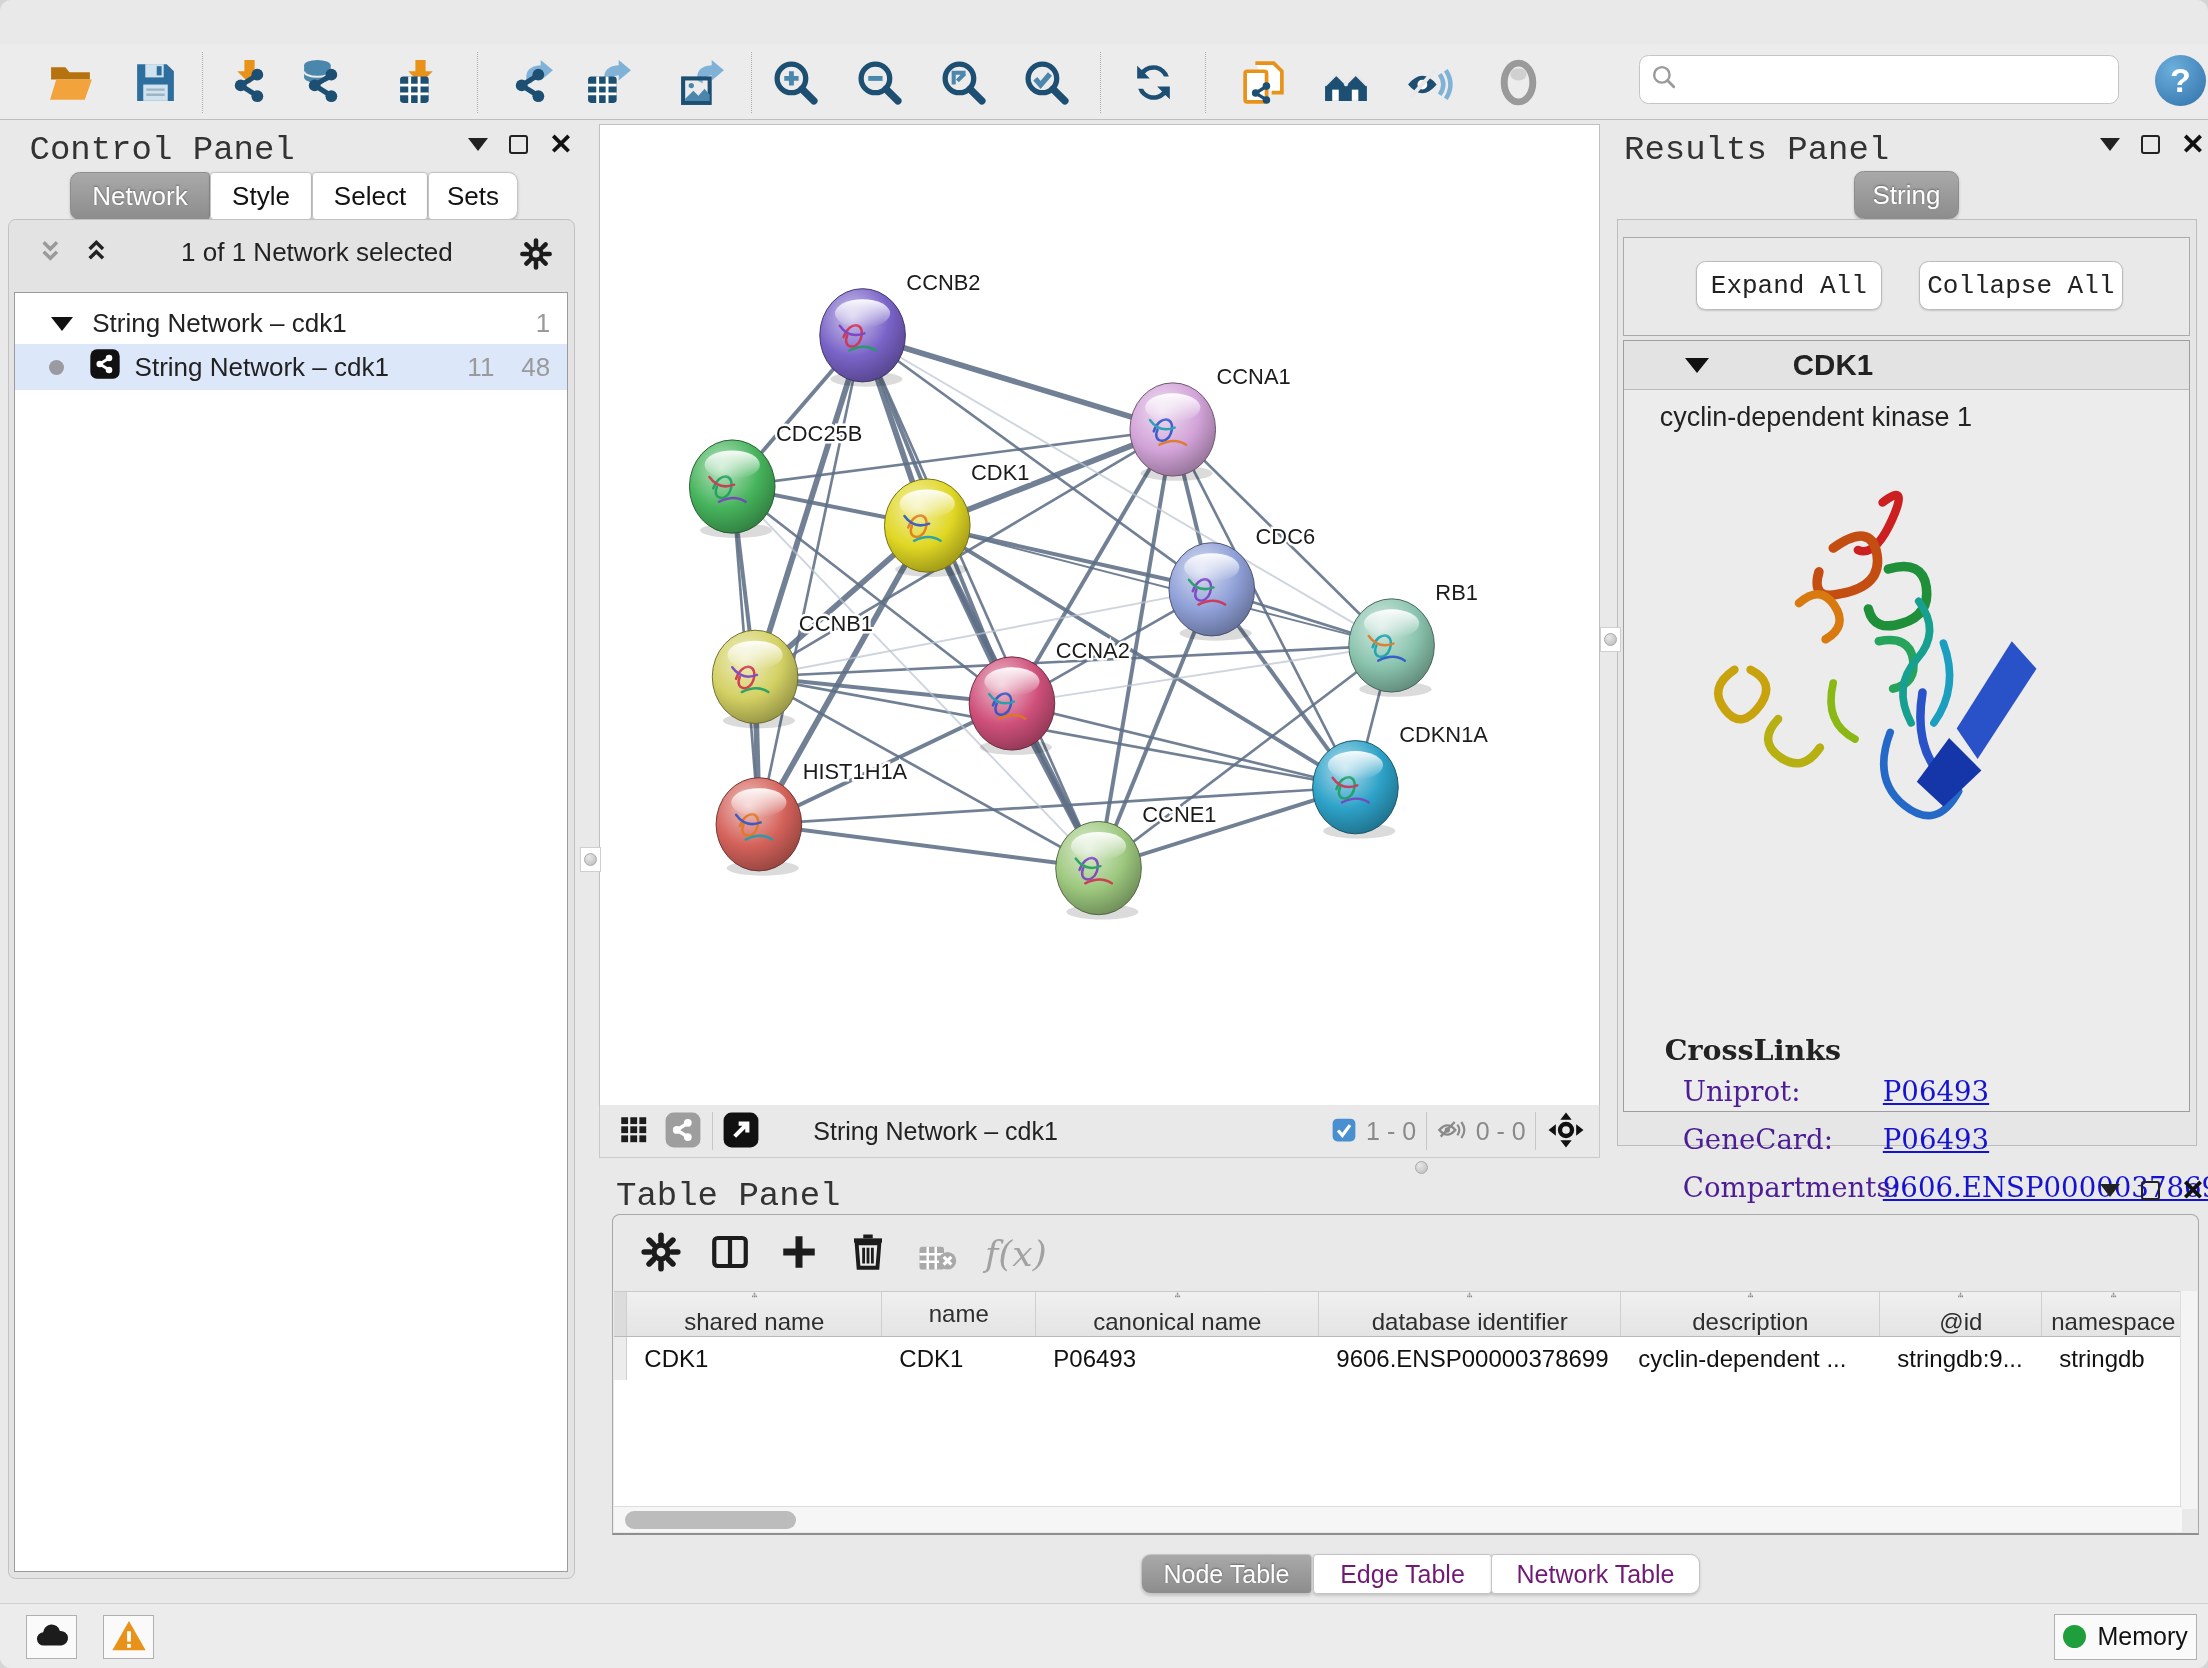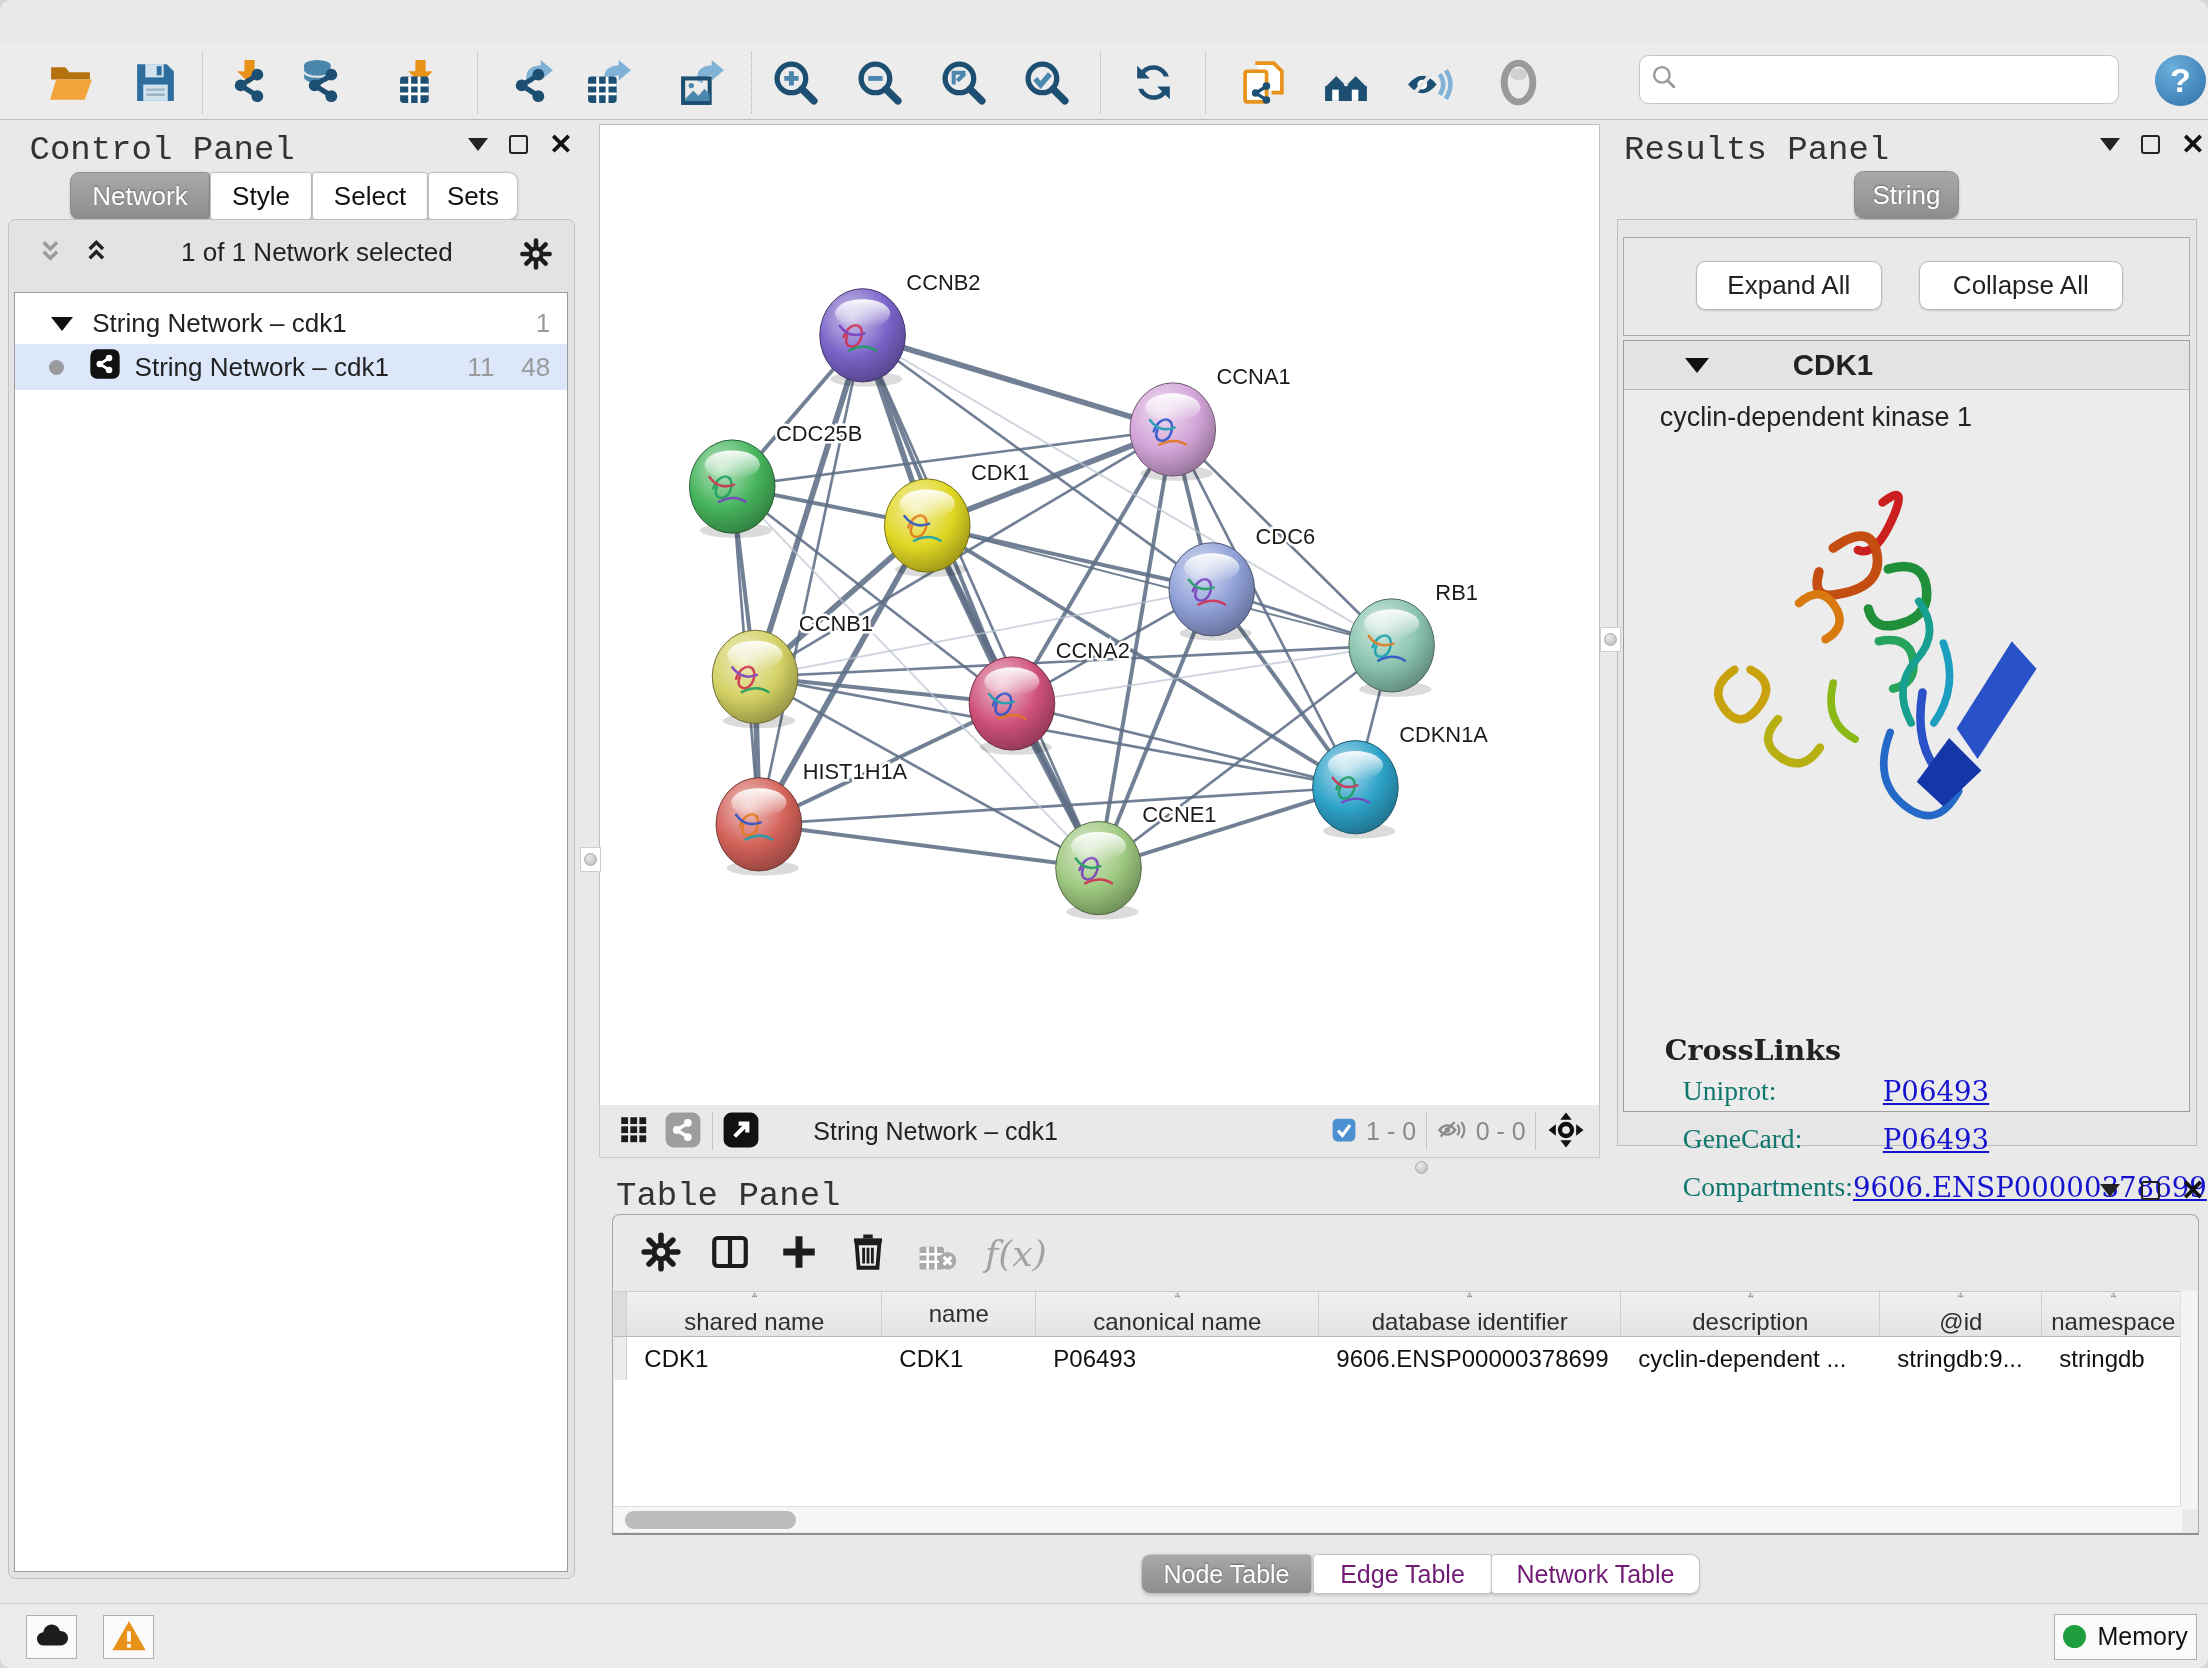--- a/index.html
+++ b/index.html
@@ -41,26 +41,26 @@
   
   .net-canvas{position:absolute;left:599px;top:124px;width:1001px;height:982px;background:#fff;border:1px solid #c0c0c0;}
   .net-status{position:absolute;left:599px;top:1105px;width:1001px;height:53px;background:#e9e9e9;
               border:1px solid #c9c9c9;border-top:none;display:flex;align-items:center;}
   .ns-sep{width:0;height:38px;border-left:1px solid #c6c6c6;margin:0 9.5px;}
   .count-txt{color:#8a8a8a;font-size:25px;}
   
   .rp-outer{position:absolute;left:1617px;top:219px;width:580px;height:927px;background:#e6e6e6;border:1px solid #bdbdbd;}
   .rp-btnbox{position:absolute;left:4.8px;top:17px;width:567px;height:99px;background:#e9e9e9;border:1px solid #aaa;}
   .rp-btn{position:absolute;top:23px;height:49px;background:#fff;border:1px solid #bbb;border-radius:9.5px;
-          font-size:26px;display:flex;align-items:center;justify-content:center;box-shadow:0 1px 1.9px rgba(0,0,0,.15);}
+          font-size:26px;display:flex;align-items:center;justify-content:center;box-shadow:0 1px 1.9px rgba(0,0,0,.15);font-family:Liberation Mono, monospace;}
   .rp-card{position:absolute;left:4.8px;top:120px;width:567px;height:772px;border:1px solid #9e9e9e;background:#ececec;}
   .rp-card-hd{position:absolute;left:0;top:0;width:100%;height:49px;background:#e3e3e3;border-bottom:1px solid #bbb;
               display:flex;align-items:center;}
   .xl-row{display:flex;font-family:"DejaVu Serif",serif;font-size:27.6px;margin-bottom:15px;}
-  .xl-label{width:200px;color:#0f766e;font-family:Liberation Serif, serif;}
+  .xl-label{width:200px;color:#4c1d95;}
   .xl-link{color:#1512d0;text-decoration:underline;}
   
   .tp-container{position:absolute;left:612px;top:1214px;width:1587px;height:321px;background:#e9e9e9;
                 border:1px solid #a8a8a8;border-radius:7.6px 7.6px 0 0;border-bottom:2.9px solid #8f8f8f;}
   .tp-toolbar{position:absolute;left:0;top:0;width:100%;height:76px;display:flex;align-items:center;gap:27px;padding-left:27px;}
   .tbl-head{position:absolute;left:1px;top:76px;height:46px;display:flex;background:linear-gradient(#f0f0f0,#e4e4e4);
             border-top:1px solid #c9c9c9;border-bottom:1px solid #b9b9b9;}
   .th{display:flex;align-items:center;justify-content:center;gap:9.5px;font-size:24px;color:#2e2e2e;
       border-right:1px solid #cfcfcf;overflow:hidden;white-space:nowrap;flex-direction:column;}
   .tbl-row{position:absolute;left:1px;top:122px;height:43px;display:flex;background:#fff;}

